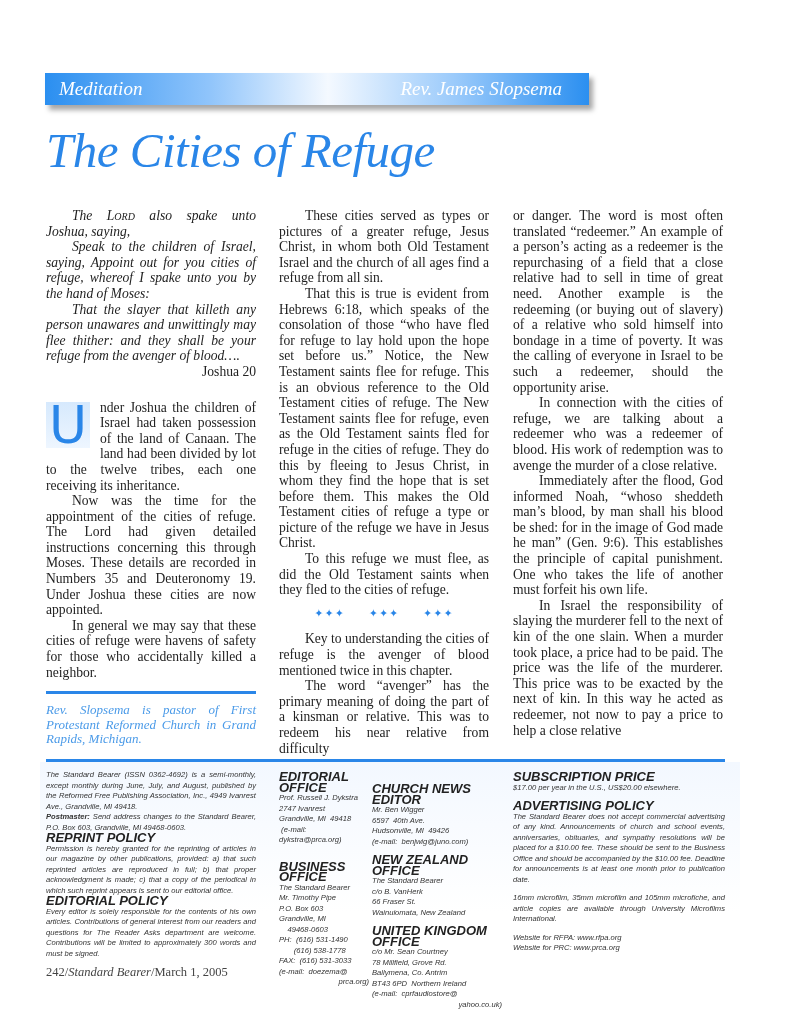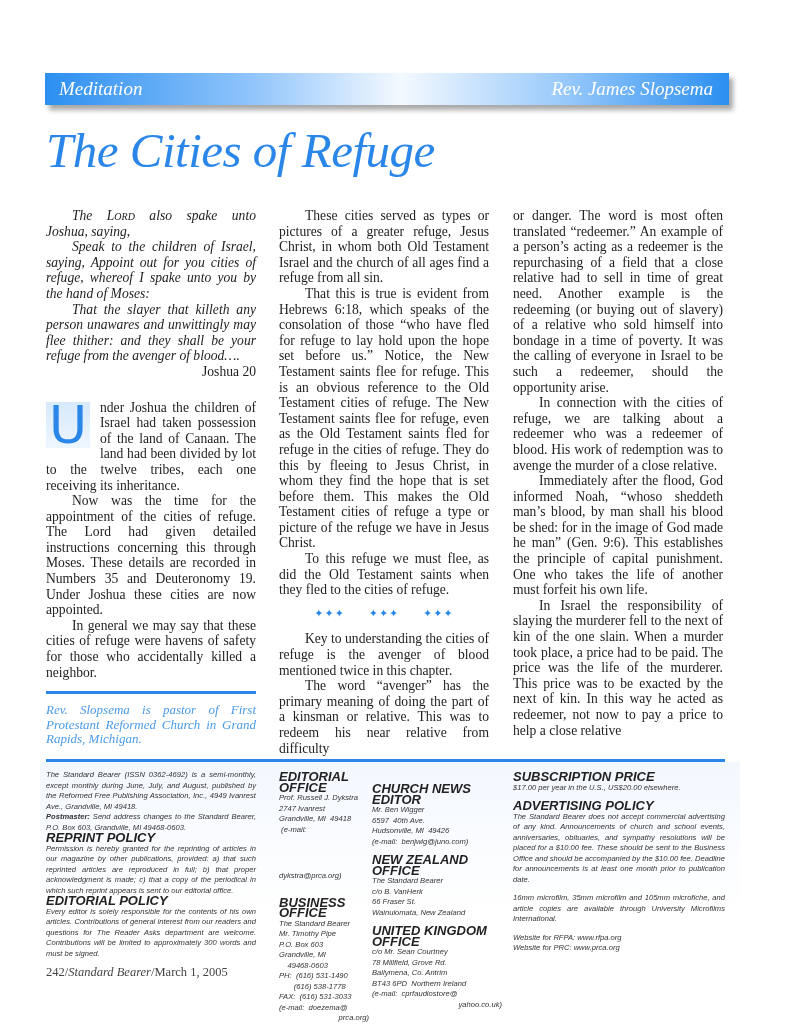--- a/index.html
+++ b/index.html
@@ -1,30 +1,30 @@
 <!DOCTYPE html>
 <html><head>
 <meta charset="utf-8">
 <style>
   html, body { margin: 0; padding: 0; }
   body {
     width: 791px; height: 1024px; background: #ffffff; position: relative; overflow: hidden;
     font-family: "Liberation Serif", "DejaVu Serif", serif; color: #222;
   }
   .banner {
-    position: absolute; left: 45px; top: 73px; width: 684px; height: 32px;
+    position: absolute; left: 45px; top: 73px; width: 544px; height: 32px;
     background: linear-gradient(90deg, #2b8ff0 0%, #8fc4fb 30%, #f4f9ff 52%, #9ccbfb 75%, #2b8ff0 100%);
     box-shadow: 4px 5px 5px rgba(0,0,0,0.35);
   }
   .banner .left, .banner .right {
     position: absolute; top: 5px; font-style: italic; color: #ffffff; font-size: 19px;
     font-family: "Liberation Serif", "DejaVu Serif", serif;
   }
   .banner .left { left: 14px; }
-  .banner .right { right: 16px; }
+  .banner .right { right: 27px; }
   .title {
     position: absolute; left: 46px; top: 122px; font-size: 49px; font-style: italic;
     color: #2a86e8; font-family: "Liberation Serif", "DejaVu Serif", serif; letter-spacing: -0.5px;
   }
   .col {
     position: absolute; top: 208px; font-size: 13.6px; line-height: 15.6px; text-align: justify;
   }
   .col1 { left: 46px; width: 210px; }
   .col2 { left: 279px; width: 210px; }
   .col3 { left: 513px; width: 210px; }
@@ -129,21 +129,21 @@
   <p>Every editor is solely responsible for the contents of his own articles. Contributions of general interest from our readers and questions for The Reader Asks department are welcome. Contributions will be limited to approximately 300 words and must be signed.</p>
 </div>
 
 <div class="fcol f2">
   <h4>EDITORIAL OFFICE</h4>
   <div>
       <div style="white-space: pre;">Prof. Russell J. Dykstra</div>
       <div style="white-space: pre;">2747 Ivanrest</div>
       <div style="white-space: pre;">Grandville, MI  49418</div>
       <div style="white-space: pre;"> (e-mail:</div>
-      <div style="white-space: pre; margin-top: 36px;">dykstra@prca.org)</div>
+      <div style="white-space: pre;">dykstra@prca.org)</div>
     </div>
   <div class="gap"></div>
     <div class="gap"></div>
   <h4>BUSINESS OFFICE</h4>
   <div>
       <div style="white-space: pre;">The Standard Bearer</div>
       <div style="white-space: pre;">Mr. Timothy Pipe</div>
       <div style="white-space: pre;">P.O. Box 603</div>
       <div style="white-space: pre;">Grandville, MI</div>
       <div style="white-space: pre;">    49468-0603</div>

